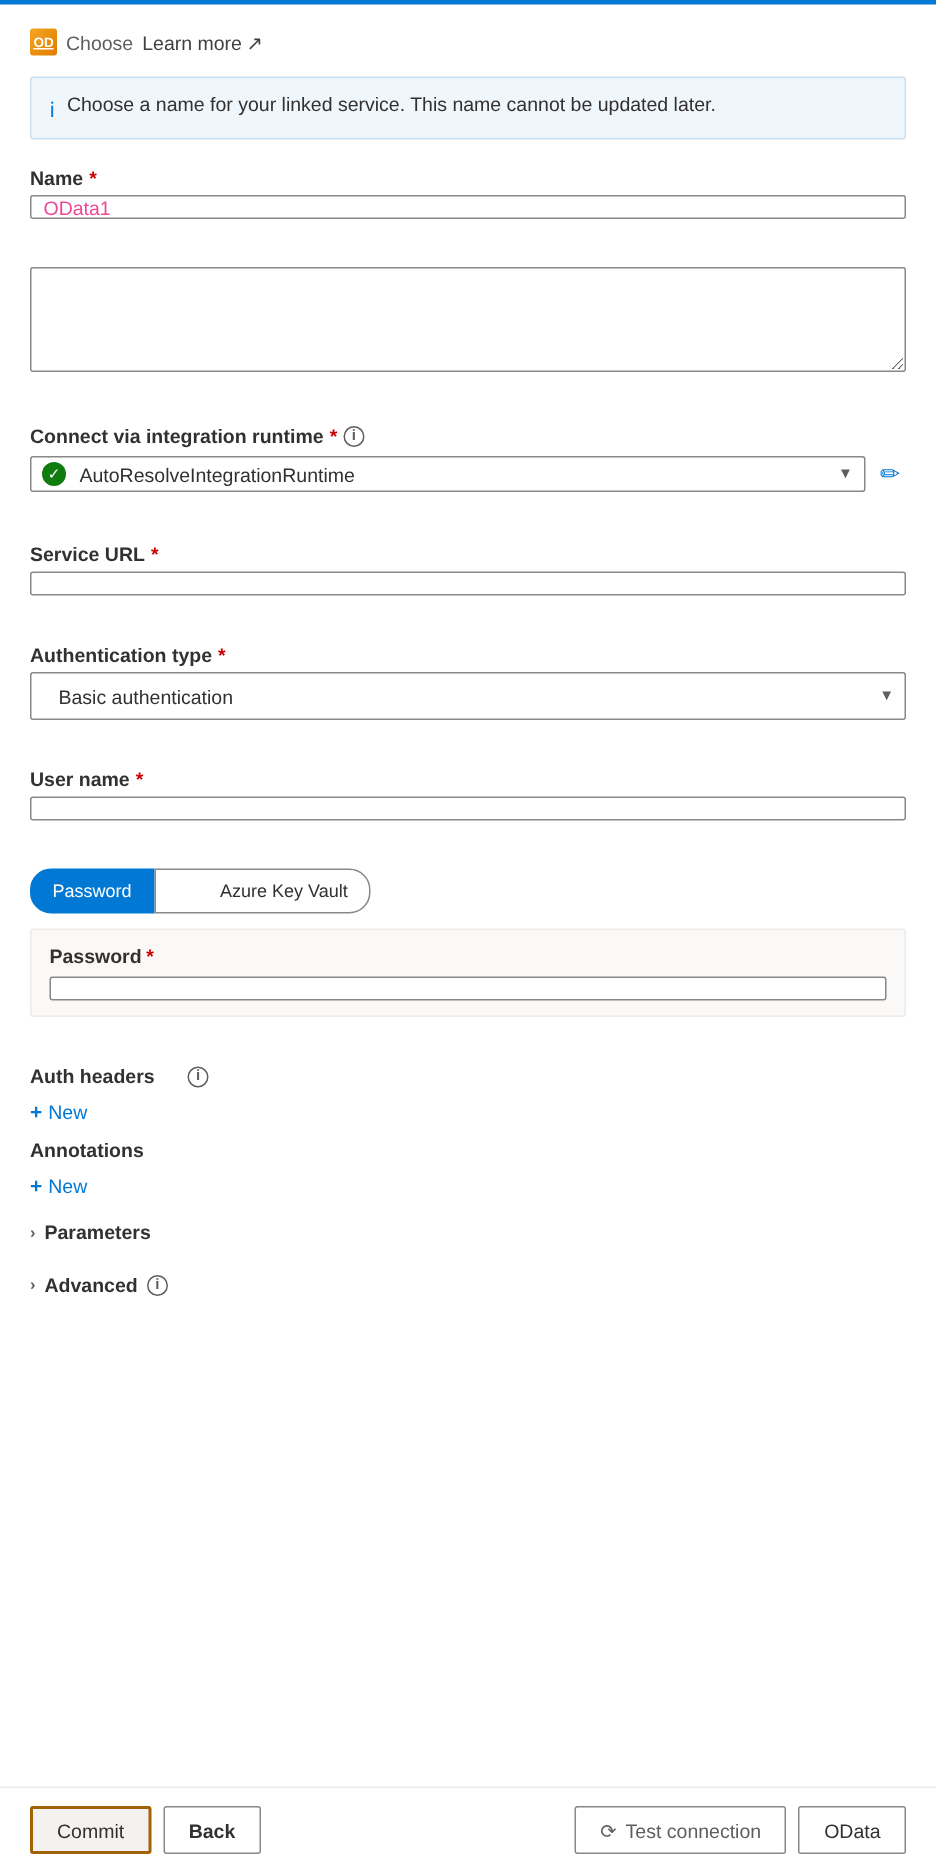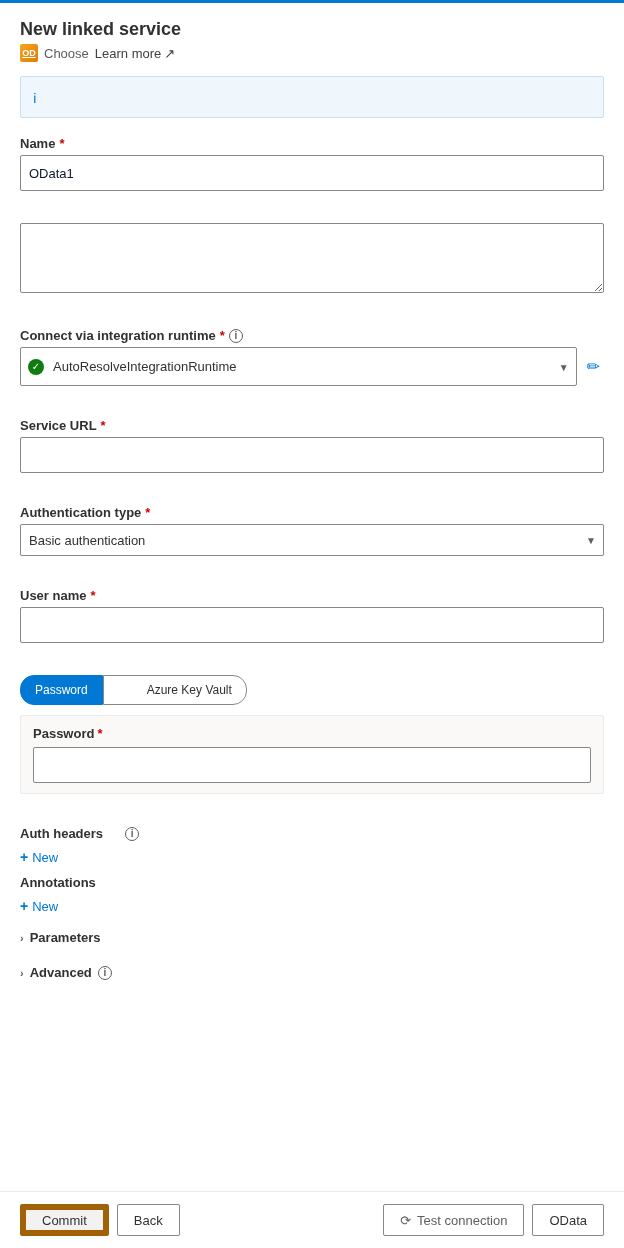--- a/index.html
+++ b/index.html
@@ -85,26 +85,26 @@
       margin-bottom: 4px;
       display: flex;
       align-items: center;
       gap: 4px;
     }
     .required {
       color: #c00;
     }
     .form-input {
       width: 100%;
-      height: 36px;
+      height: 16px;
       border: 1px solid #8a8886;
       border-radius: 2px;
       padding: 0 8px;
       font-size: 13px;
-      color: #0f172a;
+      color: #ec4899;
       outline: none;
     }
     .form-textarea {
       width: 100%;
       height: 70px;
       border: 1px solid #8a8886;
       border-radius: 2px;
       padding: 6px 8px;
       font-size: 13px;
       color: #323130;
@@ -115,21 +115,21 @@
       display: flex;
       align-items: center;
       gap: 6px;
     }
     .runtime-select-wrapper {
       flex: 1;
       position: relative;
     }
     .runtime-select {
       width: 100%;
-      height: 39px;
+      height: 24px;
       border: 1px solid #8a8886;
       border-radius: 2px;
       padding: 0 30px 0 32px;
       font-size: 13px;
       color: #323130;
       appearance: none;
       background: white;
       cursor: pointer;
       outline: none;
     }
@@ -169,21 +169,21 @@
       padding: 4px;
     }
     .select-wrapper {
       position: relative;
     }
     .form-select {
       width: 100%;
       height: 32px;
       border: 1px solid #8a8886;
       border-radius: 2px;
-      padding: 0 30px 0 8px;
+      padding: 0 30px 0 18px;
       font-size: 13px;
       color: #323130;
       appearance: none;
       background: white;
       cursor: pointer;
       outline: none;
     }
     .select-chevron {
       position: absolute;
       right: 8px;
@@ -296,27 +296,28 @@
     }
     .footer-btn {
       height: 32px;
       padding: 0 16px;
       font-size: 13px;
       border-radius: 2px;
       cursor: pointer;
     }
     .btn-commit {
       background: #f3f2f1;
-      border: 6px solid #a16207;
+      border: 2px solid #a16207;
       color: #323130;
     }
     .btn-back {
       background: white;
       border: 1px solid #8a8886;
       color: #323130;
+      font-weight: bold;
     }
     .btn-test {
       background: white;
       border: 1px solid #8a8886;
       color: #605e5c;
       margin-left: auto;
       display: flex;
       align-items: center;
       gap: 6px;
     }
@@ -331,33 +332,33 @@
       width: 100%;
     }
   </style>
 </head>
 <body>
 
 <div class="top-border"></div>
 
 <div class="main-content">
 
-  <div class="page-title">New linked service</div>
 
   <div class="subtitle-row">
     <span class="odata-icon">OD</span>
     <span class="subtitle-text">Choose</span>
     <a class="learn-more-link">
       <span>Learn more</span>
       <span>↗</span>
     </a>
   </div>
 
   <div class="info-banner">
     <span class="info-icon">ℹ</span>
+    <span class="info-text">Choose a name for your linked service. This name cannot be updated later.</span>
   </div>
 
   <div class="form-group">
     <div class="form-label">
       <span>Name</span>
       <span class="required">*</span>
     </div>
     <input class="form-input" type="text" value="OData1" style="">
   </div>
 

